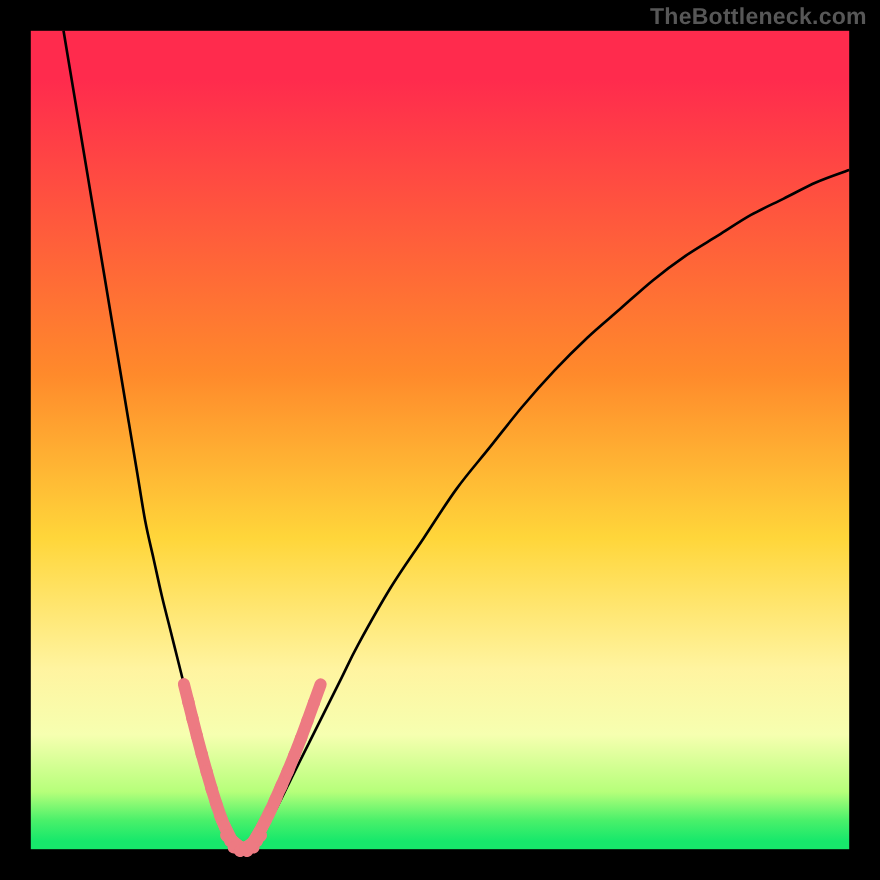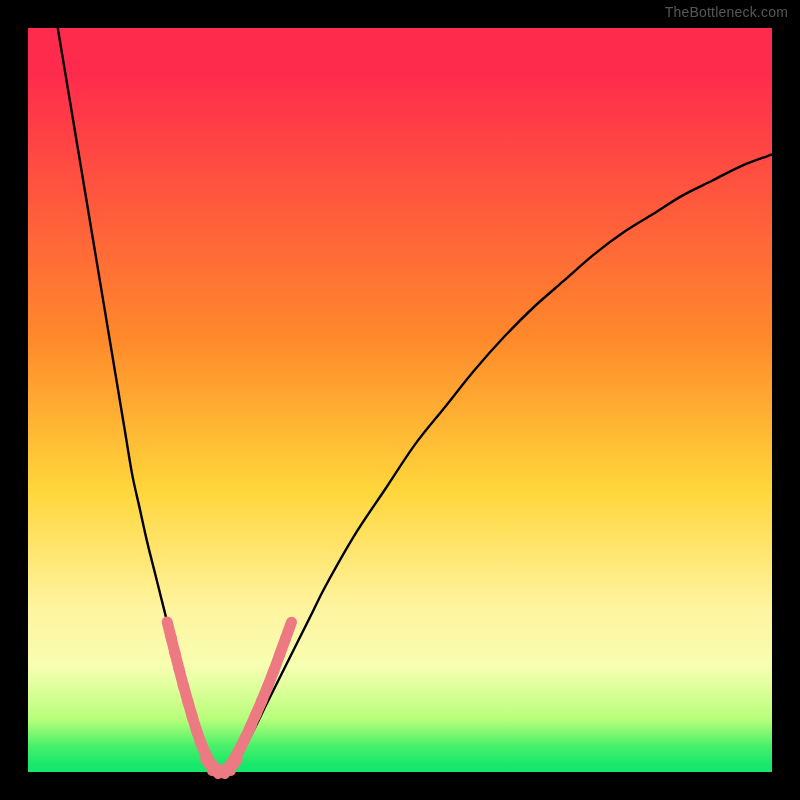--- a/index.html
+++ b/index.html
@@ -35,22 +35,22 @@
       var(--c-green)   96.5%,
       var(--c-green2)  99%,
       var(--c-green2) 100%
     );
   }
   .watermark {
     position: absolute;
     top: 4px;
     right: 12px;
     color: #575757;
-    font-size: 14px;
-    font-weight: 400;
+    font-size: 21px;
+    font-weight: 700;
     letter-spacing: 0.2px;
     user-select: none;
   }
   svg.curve {
     position: absolute;
     inset: 0;
     width: 100%;
     height: 100%;
     overflow: visible;
   }

